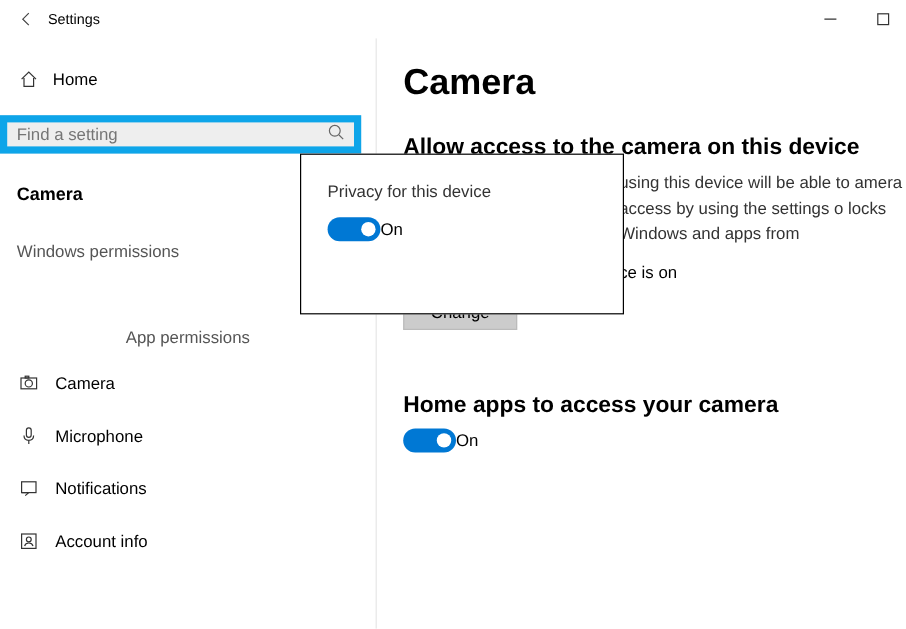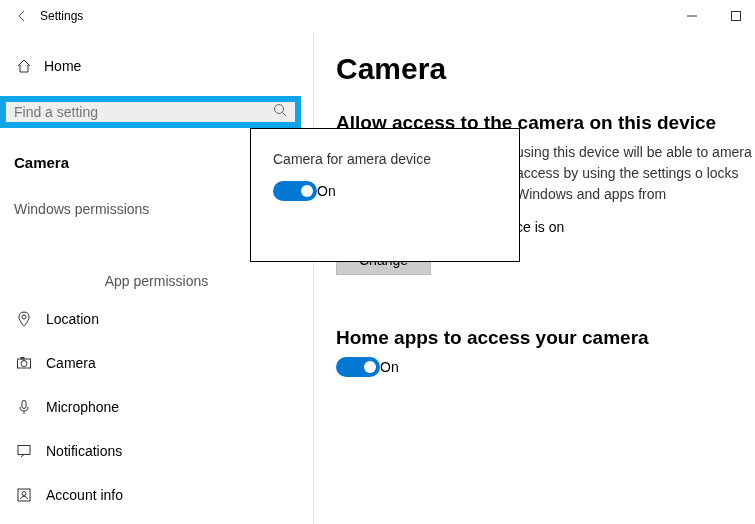--- a/index.html
+++ b/index.html
@@ -80,29 +80,20 @@
           </svg>
       </span>
     </div>
     <div class="section-head">Camera</div>
     <div class="sub-head">Windows permissions</div>
     <div class="sub-head" style="margin-top:40px;text-align:center;">App permissions</div>
 
     <div class="nav-item">
       <span class="icon">
         <svg width="16" height="16" viewBox="0 0 16 16" fill="none">
-            <path d="M8 1 C5 1 3 3 3 6 C3 10 8 15 8 15 C8 15 13 10 13 6 C13 3 11 1 8 1 Z" stroke="#333"></path>
-            <circle cx="8" cy="6" r="2" stroke="#333"></circle>
-          </svg>
-      </span>
-      <span class="label">Location</span>
-    </div>
-    <div class="nav-item">
-      <span class="icon">
-        <svg width="16" height="16" viewBox="0 0 16 16" fill="none">
             <rect x="1.5" y="4" width="13" height="9" stroke="#333"></rect>
             <circle cx="8" cy="8.5" r="3" stroke="#333"></circle>
             <rect x="5" y="2.5" width="3" height="1.5" stroke="#333"></rect>
           </svg>
       </span>
       <span class="label">Camera</span>
     </div>
     <div class="nav-item">
       <span class="icon">
         <svg width="16" height="16" viewBox="0 0 16 16" fill="none">
@@ -144,20 +135,20 @@
     <div class="toggle-row">
       <div class="toggle">
           <div class="knob"></div>
         </div>
       <span class="toggle-label">On</span>
     </div>
   </div>
 </div>
 
 <div class="popup">
-  <div class="popup-title">Camera for amera device</div>
+  <div class="popup-title">Privacy for this device</div>
   <div class="toggle-row">
     <div class="toggle">
         <div class="knob"></div>
       </div>
     <span class="toggle-label">On</span>
   </div>
 </div>
 
 </body></html>

